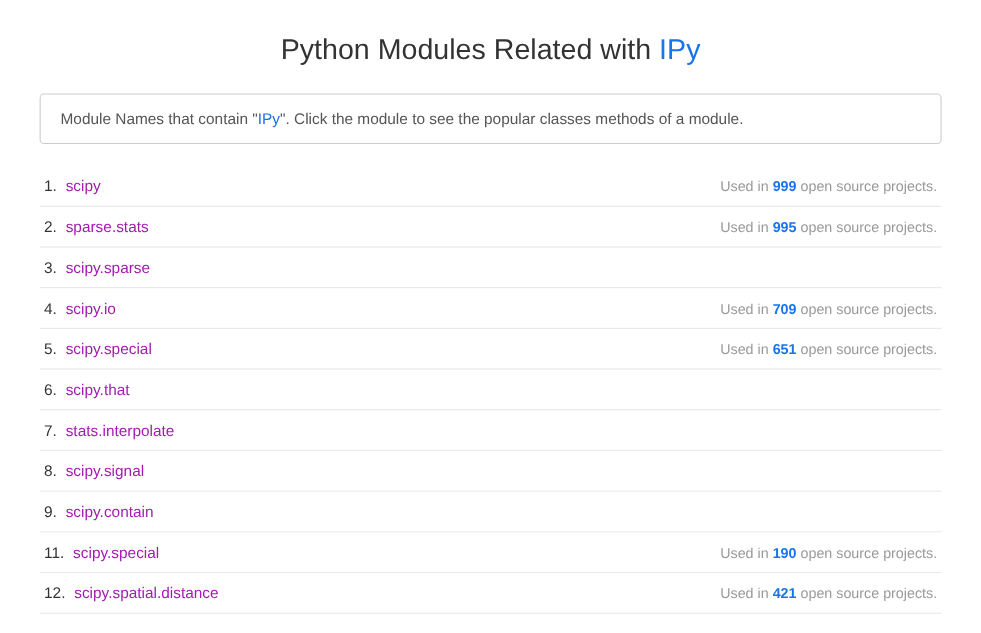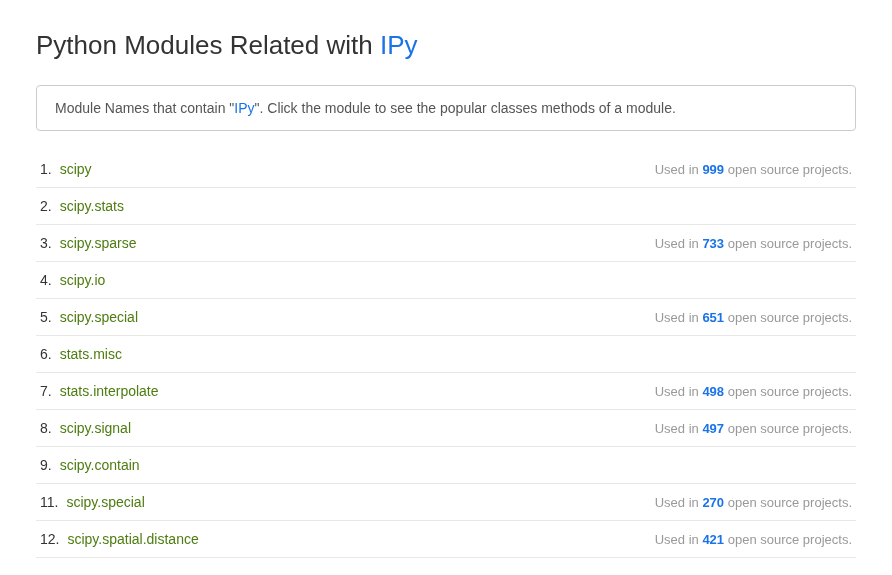--- a/index.html
+++ b/index.html
@@ -8,21 +8,21 @@
       background: #fff;
       color: #333;
       font-size: 14px;
     }
     .page-wrapper {
       max-width: 860px;
       margin: 0 auto;
       padding: 30px 20px;
     }
     .page-title {
-      text-align: left;
+      text-align: center;
       font-size: 26px;
       font-weight: normal;
       color: #333;
       margin-bottom: 24px;
     }
     .page-title .highlight {
       color: #1a73e8;
     }
     .info-box {
       border: 1px solid #ccc;
@@ -52,21 +52,21 @@
     .module-left {
       display: flex;
       align-items: center;
       gap: 4px;
     }
     .module-number {
       color: #333;
       margin-right: 4px;
     }
     .module-link {
-      color: #4d7c0f;
+      color: #a21caf;
       text-decoration: none;
       font-size: 14px;
     }
     .module-usage {
       font-size: 13px;
       color: #999;
       white-space: nowrap;
     }
     .module-usage .usage-count {
       color: #1a73e8;
@@ -89,75 +89,74 @@
   <li>
         <div class="module-left">
           <span class="module-number">1.</span>
           <a class="module-link" href="#">scipy</a>
         </div>
         <span class="module-usage">Used in <span class="usage-count">999</span> open source projects.</span>
       </li>
       <li>
         <div class="module-left">
           <span class="module-number">2.</span>
-          <a class="module-link" href="#">scipy.stats</a>
+          <a class="module-link" href="#">sparse.stats</a>
         </div>
+        <span class="module-usage">Used in <span class="usage-count">995</span> open source projects.</span>
       </li>
       <li>
         <div class="module-left">
           <span class="module-number">3.</span>
           <a class="module-link" href="#">scipy.sparse</a>
         </div>
-        <span class="module-usage">Used in <span class="usage-count">733</span> open source projects.</span>
       </li>
       <li>
         <div class="module-left">
           <span class="module-number">4.</span>
           <a class="module-link" href="#">scipy.io</a>
         </div>
+        <span class="module-usage">Used in <span class="usage-count">709</span> open source projects.</span>
       </li>
       <li>
         <div class="module-left">
           <span class="module-number">5.</span>
           <a class="module-link" href="#">scipy.special</a>
         </div>
         <span class="module-usage">Used in <span class="usage-count">651</span> open source projects.</span>
       </li>
       <li>
         <div class="module-left">
           <span class="module-number">6.</span>
-          <a class="module-link" href="#">stats.misc</a>
+          <a class="module-link" href="#">scipy.that</a>
         </div>
       </li>
       <li>
         <div class="module-left">
           <span class="module-number">7.</span>
           <a class="module-link" href="#">stats.interpolate</a>
         </div>
-        <span class="module-usage">Used in <span class="usage-count">498</span> open source projects.</span>
       </li>
       <li>
         <div class="module-left">
           <span class="module-number">8.</span>
           <a class="module-link" href="#">scipy.signal</a>
         </div>
-        <span class="module-usage">Used in <span class="usage-count">497</span> open source projects.</span>
       </li>
       <li>
         <div class="module-left">
           <span class="module-number">9.</span>
           <a class="module-link" href="#">scipy.contain</a>
         </div>
       </li>
       <li>
         <div class="module-left">
           <span class="module-number">11.</span>
           <a class="module-link" href="#">scipy.special</a>
         </div>
-        <span class="module-usage">Used in <span class="usage-count">270</span> open source projects.</span>
+        <span class="module-usage">Used in <span class="usage-count">190</span> open source projects.</span>
       </li>
       <li>
         <div class="module-left">
           <span class="module-number">12.</span>
           <a class="module-link" href="#">scipy.spatial.distance</a>
         </div>
         <span class="module-usage">Used in <span class="usage-count">421</span> open source projects.</span>
       </li>
     </ul>
 </div>

